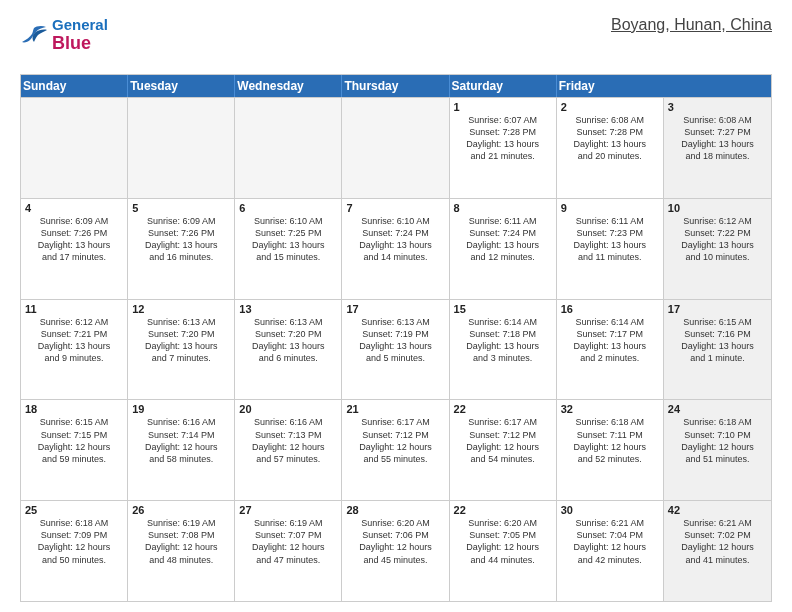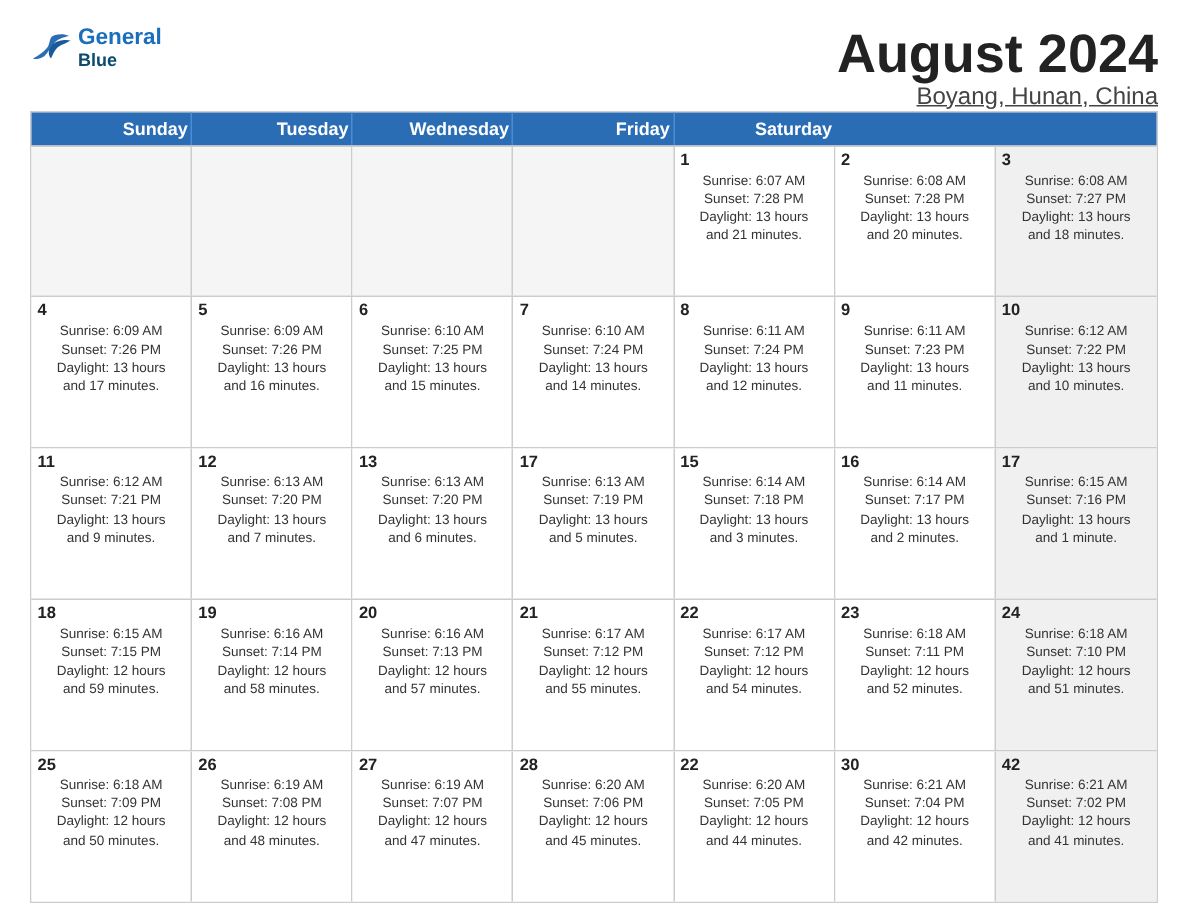--- a/index.html
+++ b/index.html
@@ -14,21 +14,21 @@
       width: 792px;
       height: 612px;
       padding: 16px 20px 10px 20px;
       display: flex;
       flex-direction: column;
     }
     .header {
       display: flex;
       justify-content: space-between;
       align-items: flex-start;
-      margin-bottom: 0;
+      margin-bottom: 20px;
     }
     .logo {
       display: flex;
       align-items: center;
       gap: 4px;
     }
     .logo-bird {
       width: 28px;
       height: 22px;
     }
@@ -54,21 +54,21 @@
     }
     .cal-header {
       display: grid;
       grid-template-columns: repeat(7, 1fr);
       background: #2a6db5;
     }
     .cal-header-cell {
       color: #fff;
       font-size: 12px;
       font-weight: bold;
-      text-align: right;
+      text-align: left;
       padding: 4px 2px;
       border-right: 1px solid #4a8dd5;
     }
     .cal-header-cell:last-child {
       border-right: none;
     }
     .cal-body {
       flex: 1;
       display: flex;
       flex-direction: column;
@@ -114,36 +114,36 @@
 
 <div class="page">
   <div class="header">
     <div class="logo">
       <svg class="logo-bird" viewBox="0 0 28 22">
         <path d="M14 4 C16 2, 22 1, 26 3 C22 4, 18 5, 16 8 C14 10, 12 14, 10 16 C8 18, 4 19, 2 18 C6 16, 10 13, 12 10 C13 8, 13 6, 14 4Z" fill="#2a6db5"></path>
         <path d="M16 8 C18 6, 24 5, 27 6 C24 8, 20 9, 18 11 C16 13, 15 16, 14 18 C12 16, 12 12, 14 10 C15 9, 15 8, 16 8Z" fill="#1a5a9a"></path>
       </svg>
       <div>
         <div style="font-size:15px;font-weight:bold;color:#1a6fbd;">General</div>
-        <div style="font-size:12px;font-weight:bold;color:#0c4a6e;">Blue</div>
+        <div style="font-size:18px;font-weight:bold;color:#be185d;">Blue</div>
       </div>
     </div>
     <div class="title-block">
-      <div class="main-title">August 2024</div>
       <div class="sub-title">Boyang, Hunan, China</div>
     </div>
   </div>
 
   <div class="calendar">
     <div class="cal-header">
     <div class="cal-header-cell">Sunday</div>
         <div class="cal-header-cell">Tuesday</div>
         <div class="cal-header-cell">Wednesday</div>
+        <div class="cal-header-cell">Thursday</div>
+        <div class="cal-header-cell">Saturday</div>
         <div class="cal-header-cell">Friday</div>
-        <div class="cal-header-cell">Saturday</div>
       </div>
     <div class="cal-body">
     <div class="cal-row">
           <div class="cal-cell empty"></div>
           <div class="cal-cell empty"></div>
           <div class="cal-cell empty"></div>
           <div class="cal-cell empty"></div>
           <div class="cal-cell">
             <div class="day-num">1</div>
             <div class="cell-text" style="white-space: pre-line;">Sunrise: 6:07 AM
@@ -298,21 +298,21 @@
 and 55 minutes.</div>
           </div>
           <div class="cal-cell">
             <div class="day-num">22</div>
             <div class="cell-text" style="white-space: pre-line;">Sunrise: 6:17 AM
 Sunset: 7:12 PM
 Daylight: 12 hours
 and 54 minutes.</div>
           </div>
           <div class="cal-cell">
-            <div class="day-num">23</div>
+            <div class="day-num">32</div>
             <div class="cell-text" style="white-space: pre-line;">Sunrise: 6:18 AM
 Sunset: 7:11 PM
 Daylight: 12 hours
 and 52 minutes.</div>
           </div>
           <div class="cal-cell shaded">
             <div class="day-num">24</div>
             <div class="cell-text" style="white-space: pre-line;">Sunrise: 6:18 AM
 Sunset: 7:10 PM
 Daylight: 12 hours

